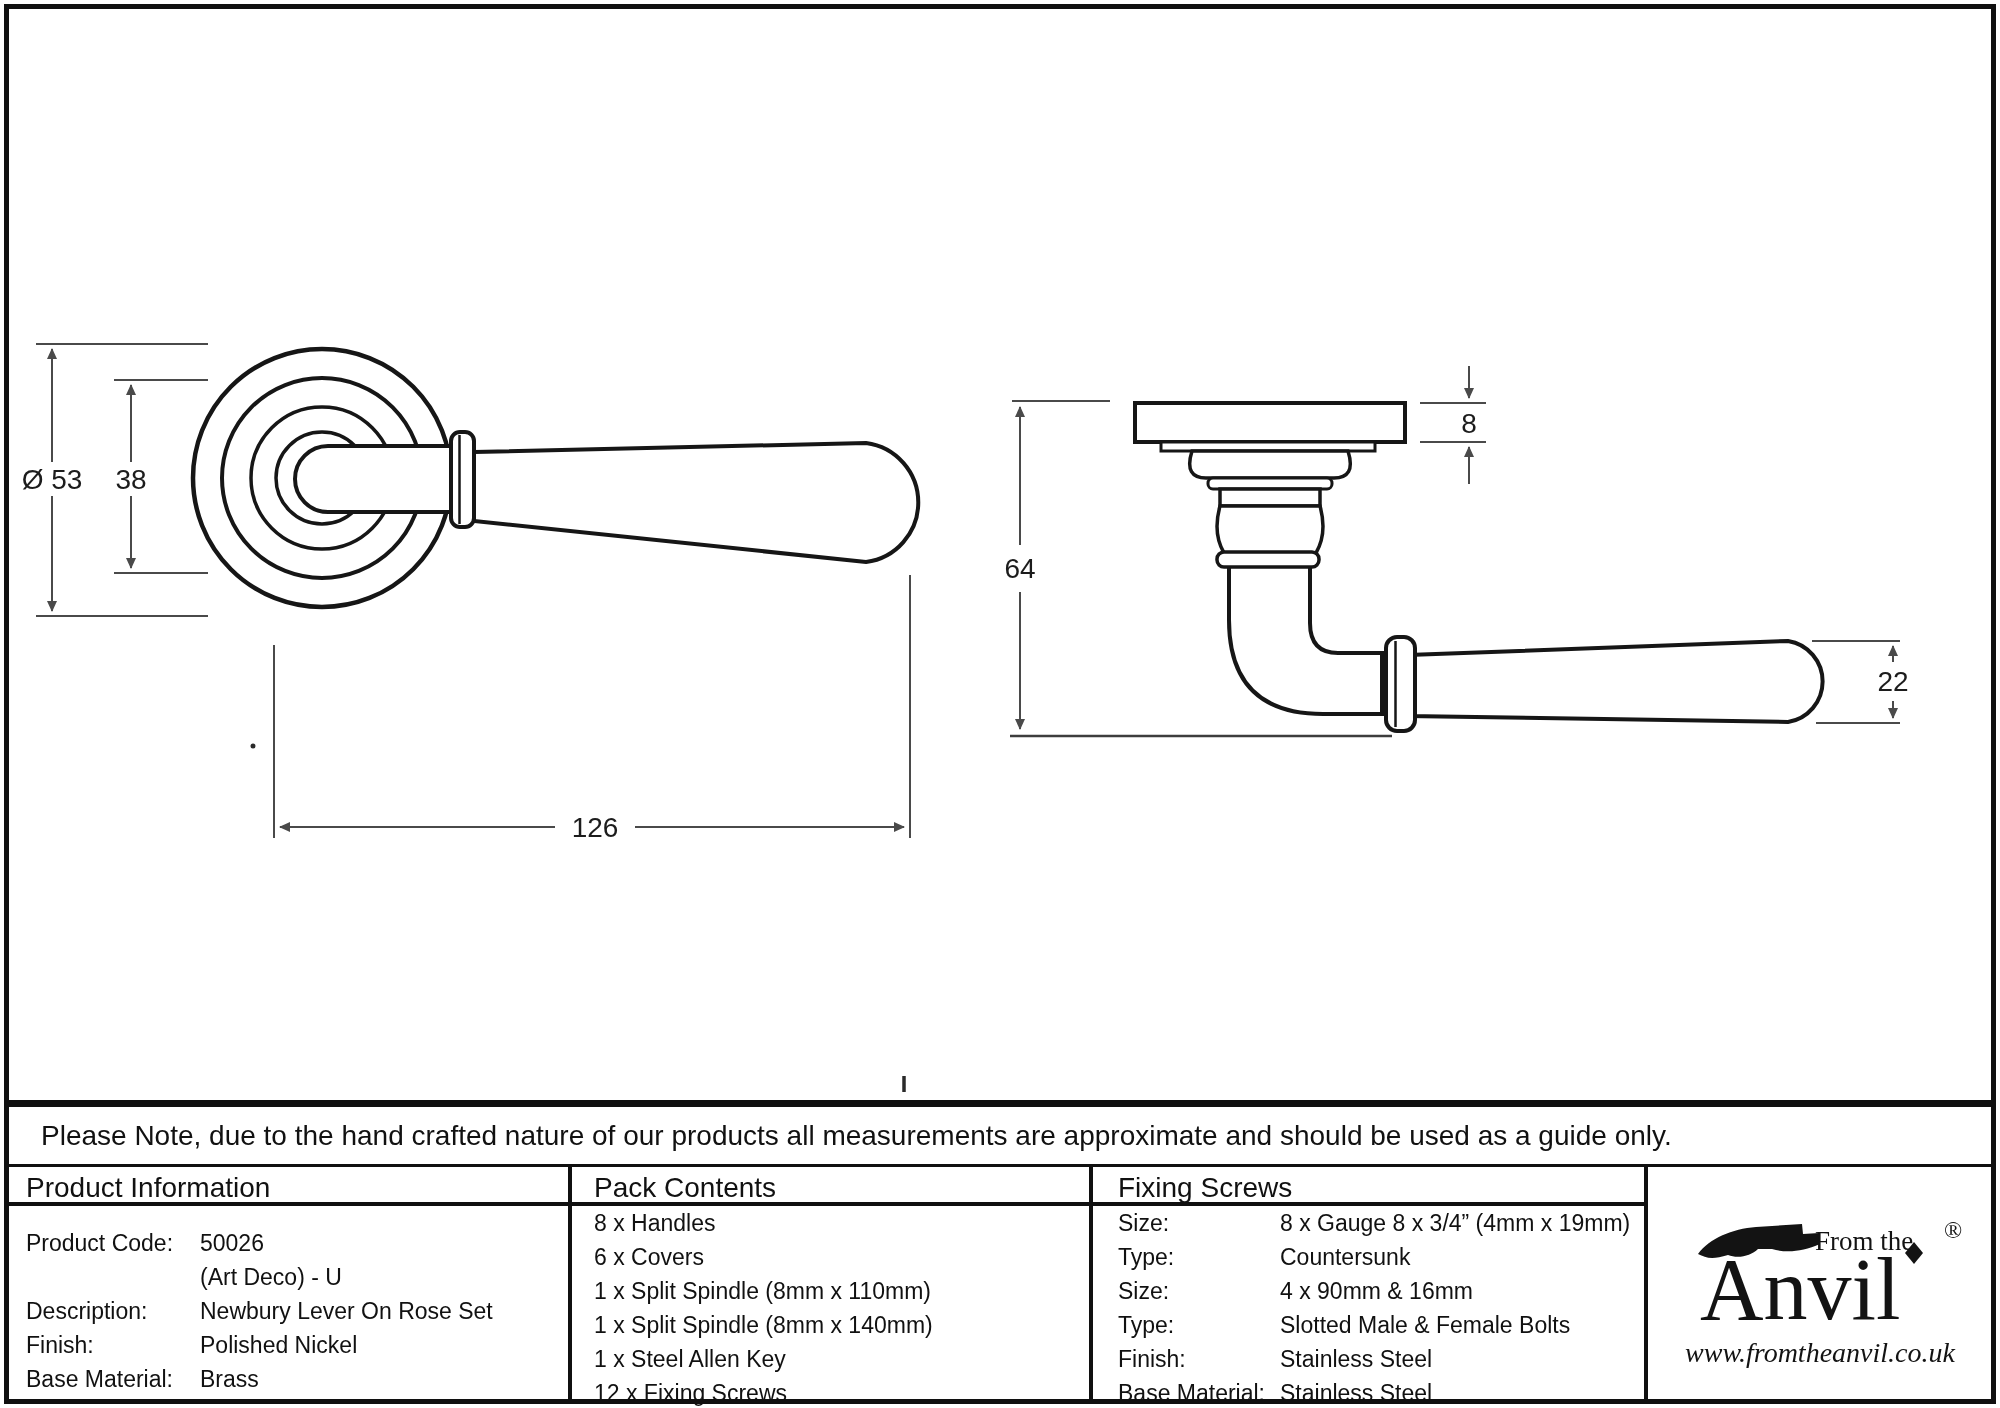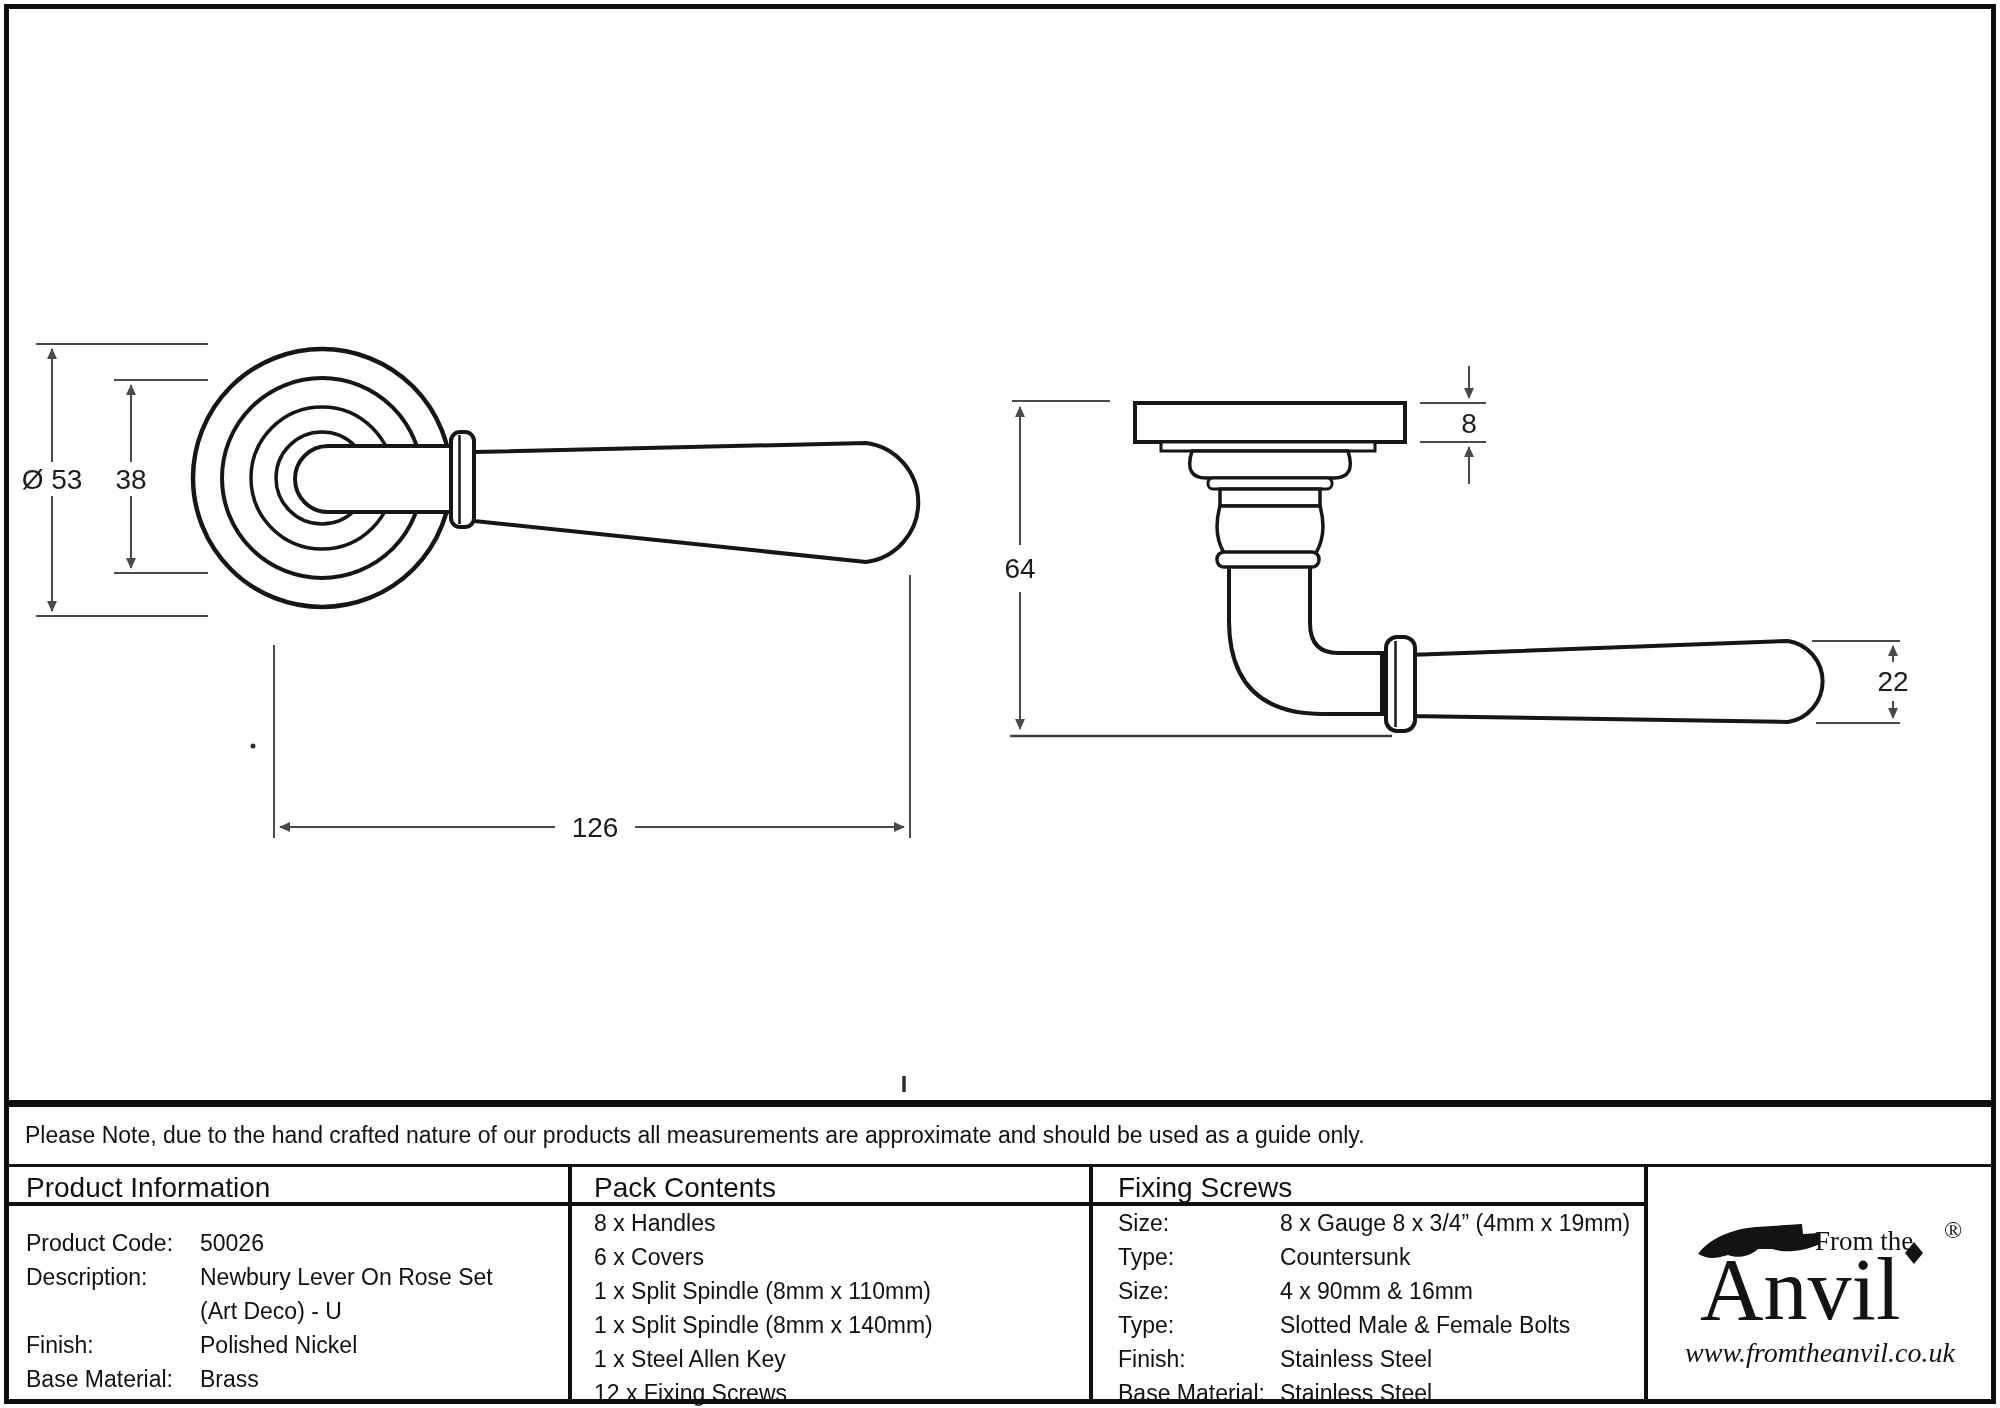--- a/index.html
+++ b/index.html
@@ -3,21 +3,21 @@
 <meta charset="utf-8">
 <style>
   html,body{margin:0;padding:0;background:#e8e8e8;}
   .page{position:relative;width:2000px;height:1408px;background:#ffffff;
         font-family:"Liberation Sans",sans-serif;color:#111;overflow:hidden;}
   .frame{position:absolute;left:4px;top:4px;right:4px;bottom:4px;border:5px solid #101010;}
   .hline{position:absolute;background:#101010;}
   .vline{position:absolute;background:#101010;}
   .drawing-svg{position:absolute;left:0;top:0;}
   .note-row{position:absolute;left:9px;right:9px;top:1107px;height:57px;display:flex;align-items:center;}
-  .note-row span{padding-left:16px;font-size:23px;}
+  .note-row span{padding-left:32px;font-size:28px;}
   .cell-header{position:absolute;height:38px;top:1166px;display:flex;align-items:flex-end;font-size:28px;}
   .rows{position:absolute;top:1206px;display:flex;flex-direction:column;font-size:23px;}
   .rowline{height:34px;display:flex;align-items:center;white-space:nowrap;}
   .lbl{flex:0 0 auto;}
   .col1 .lbl{width:174px;}
   .col3 .lbl{width:162px;}
   .logo-wrap{position:absolute;left:1652px;top:1206px;width:339px;height:193px;
              display:flex;align-items:flex-start;justify-content:center;}
   svg text.dim{font-family:"Liberation Sans",sans-serif;font-size:28px;fill:#1c1c1c;}
   svg .outline{fill:#ffffff;stroke:#161616;}
@@ -143,26 +143,26 @@
   <div class="cell-header" style="left:1118px;">
     <span>Fixing Screws</span>
   </div>
 
   <div class="rows col1" style="left:26px;width:535px;padding-top:20px;">
     <div class="rowline">
       <span class="lbl">Product Code:</span>
       <span>50026</span>
     </div>
     <div class="rowline">
+      <span class="lbl"></span>
+      <span>(Art Deco) - U</span>
+    </div>
+    <div class="rowline">
       <span class="lbl">Description:</span>
       <span>Newbury Lever On Rose Set</span>
-    </div>
-    <div class="rowline">
-      <span class="lbl"></span>
-      <span>(Art Deco) - U</span>
     </div>
     <div class="rowline">
       <span class="lbl">Finish:</span>
       <span>Polished Nickel</span>
     </div>
     <div class="rowline">
       <span class="lbl">Base Material:</span>
       <span>Brass</span>
     </div>
   </div>

